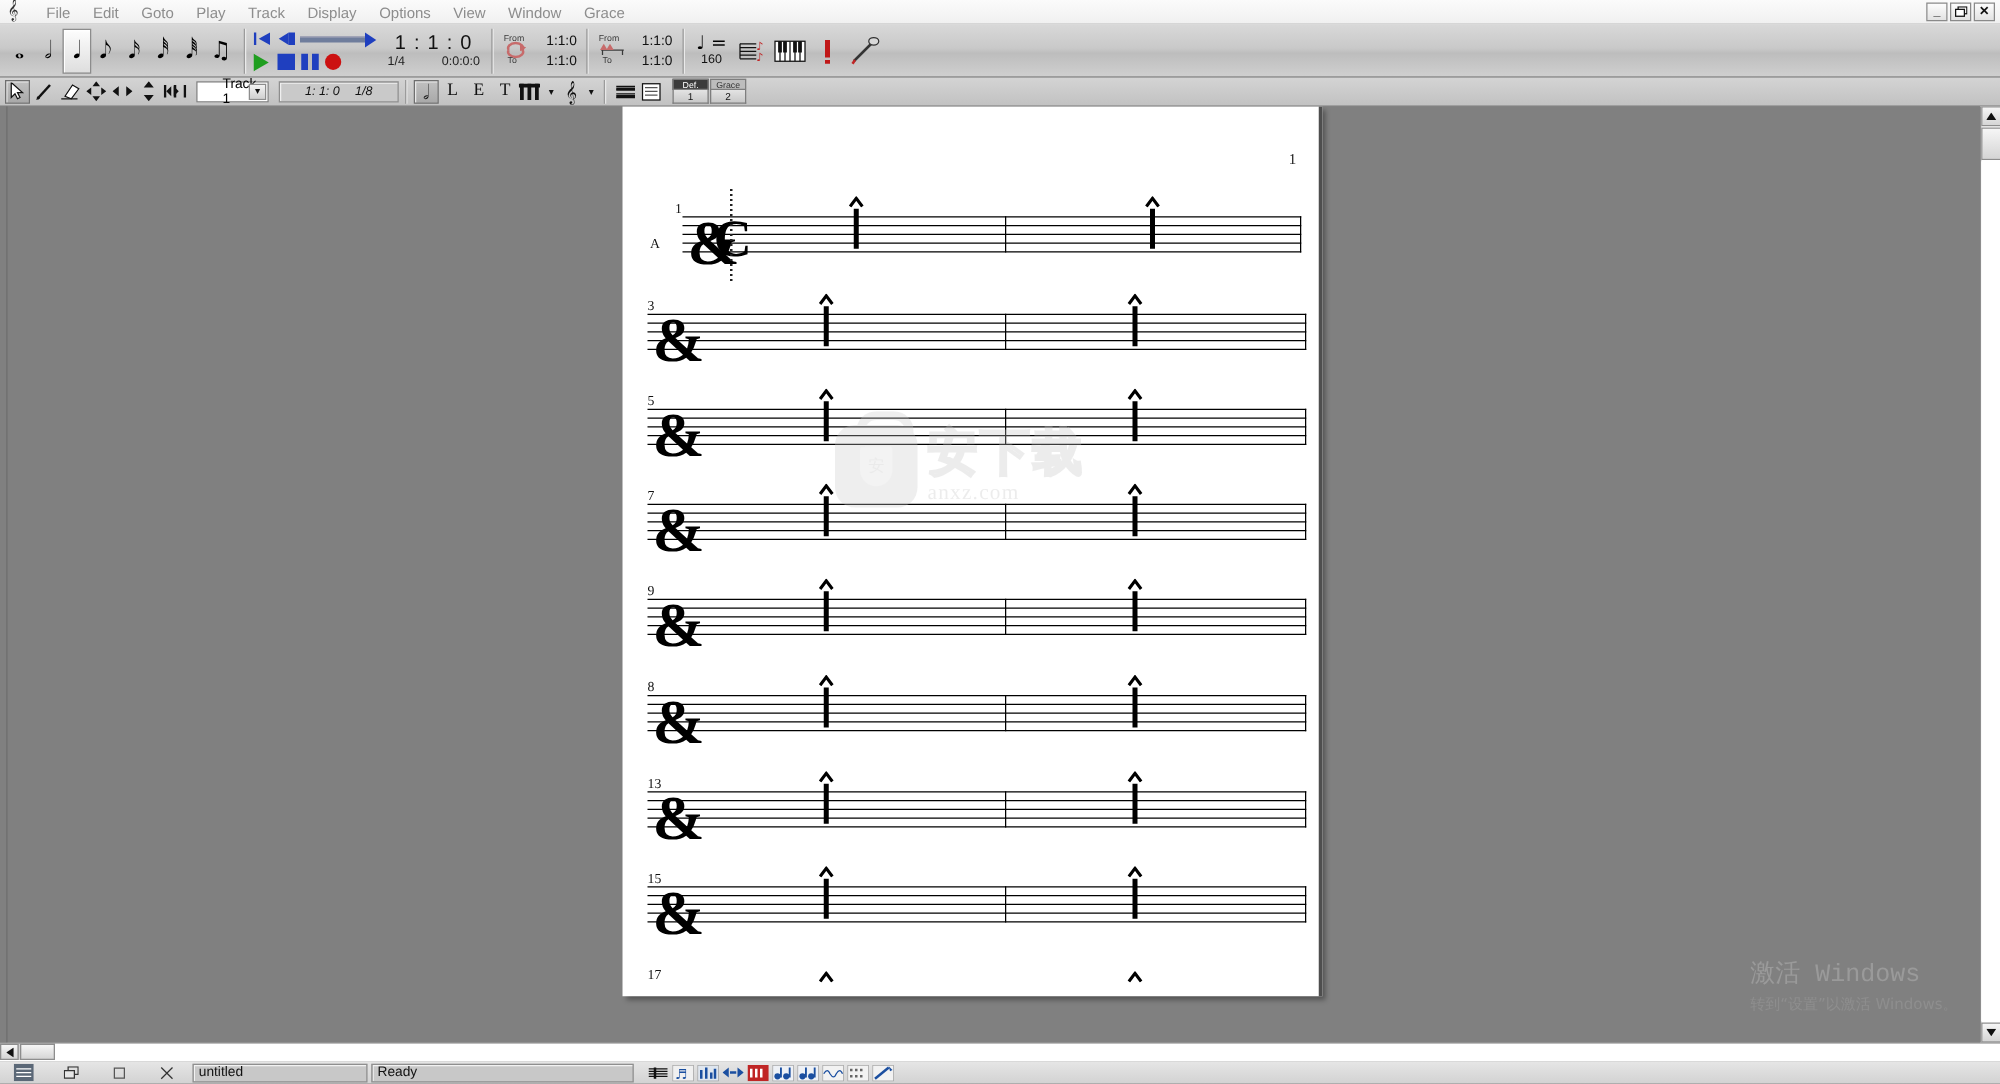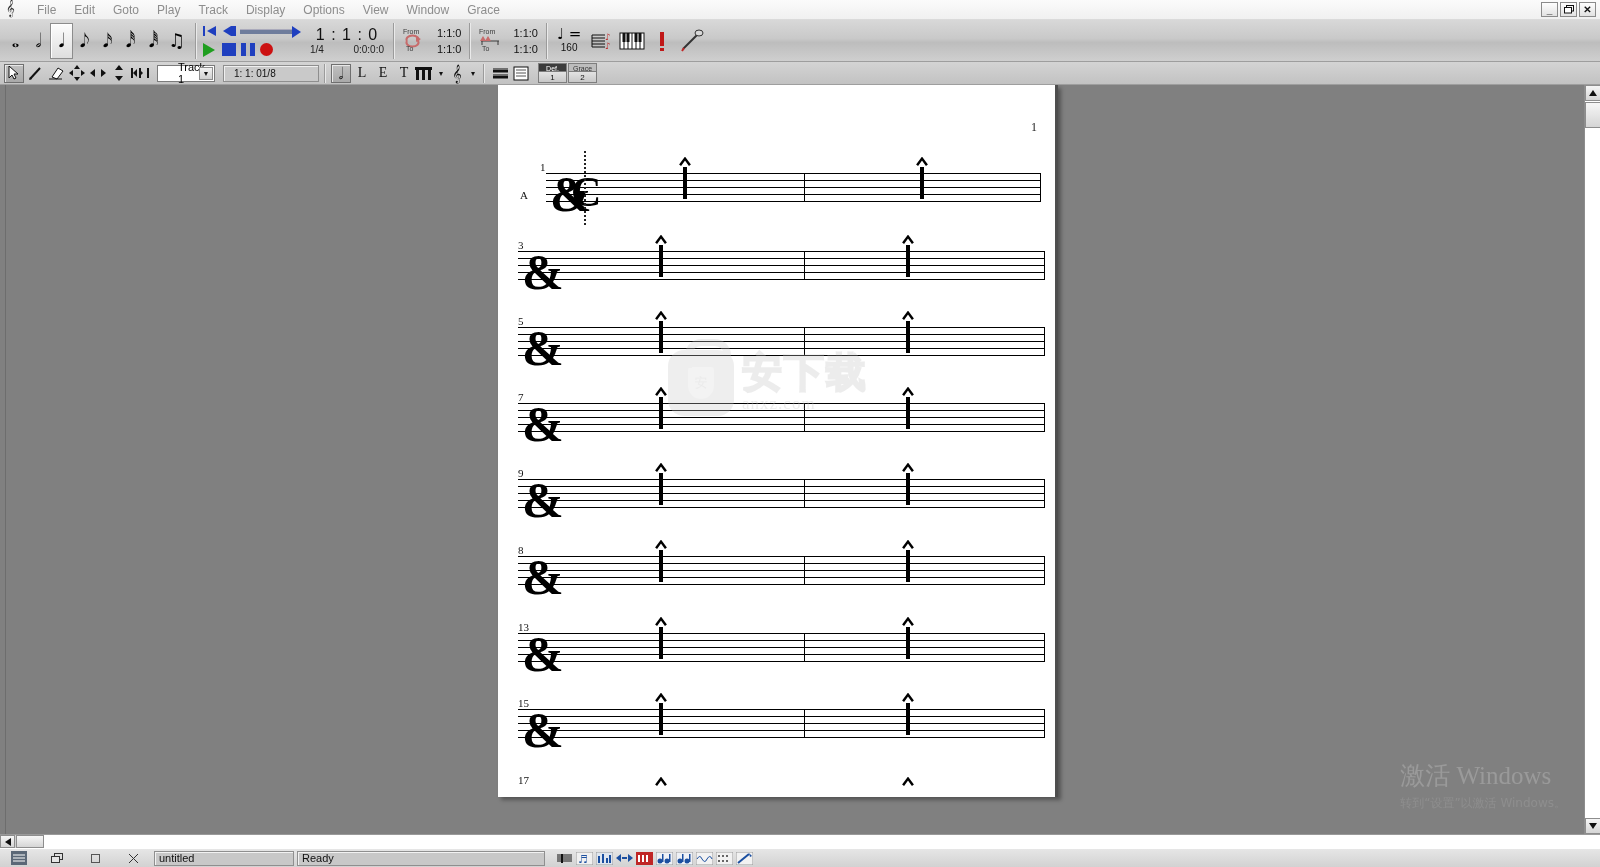--- a/index.html
+++ b/index.html
@@ -207,22 +207,22 @@
     background: linear-gradient(#f2f2f2,#d0d0d0);
     border: 1px solid #8d8d8d;
     display: flex; align-items: center; justify-content: center;
     font-size: 7px; color: #111;
   }
   .posbox {
     width: 96px; height: 17px; margin-left: 7px;
     background: #c9c9c9;
     border: 1px solid #8e8e8e;
     box-shadow: inset 1px 1px 0 #efefef;
-    display: flex; align-items: center; justify-content: flex-start;
-    font-size: 10px; color: #111; padding: 0 10px;
+    display: flex; align-items: center; justify-content: space-between;
+    font-size: 10px; color: #111; padding: 0 20px; font-style: italic;
   }
   .t2sep {
     width: 2px; height: 19px;
     border-left: 1px solid #9b9b9b;
     border-right: 1px solid #e8e8e8;
     margin: 0 4px;
   }
   .defgrace {
     display: flex; gap: 1px; margin-left: 6px;
   }
@@ -302,21 +302,21 @@
   }
   .notemark .caret {
     position: absolute; left: 0; top: 0;
     width: 14px; height: 9px;
   }
   .cursor-dots {
     position: absolute; width: 2px;
     background-image: repeating-linear-gradient(#222 0 2px, transparent 2px 4px);
   }
   .watermark {
-    position: absolute; left: 170px; top: 258px;
+    position: absolute; left: 170px; top: 248px;
     width: 230px; height: 80px;
     opacity: .30; pointer-events: none;
     display: flex; align-items: center; gap: 8px;
   }
   .wm-badge {
     width: 66px; height: 66px; border-radius: 16px;
     background: #c9c9c9; position: relative;
     display: flex; align-items: center; justify-content: center;
   }
   .wm-badge::before {
@@ -342,22 +342,22 @@
     font-size: 17px; color: #c3c3c3; letter-spacing: 1px;
     font-family: "Liberation Serif", serif; margin-top: 2px;
   }
 
   
   .activation {
     position: absolute; right: 34px; bottom: 22px;
     text-align: left; pointer-events: none;
   }
   .act-1 {
-    font-size: 25px; color: #9a9a9a;
-    font-family: Liberation Serif, serif;
+    font-size: 20px; color: #9a9a9a;
+    font-family: Liberation Mono, monospace;
   }
   .act-2 {
     font-size: 12px; color: #8e8e8e; margin-top: 3px;
     font-family: "DejaVu Sans", sans-serif;
   }
 
   
   .vscroll {
     position: absolute; right: 0; top: 0; bottom: 0;
     width: 16px; background: #ffffff;
@@ -1026,21 +1026,21 @@
       </div>
       <div class="tk">
         <svg width="11" height="11" viewBox="0 0 11 11">
             <line x1="1" y1="1" x2="10" y2="10" stroke="#333"></line>
             <line x1="10" y1="1" x2="1" y2="10" stroke="#333"></line>
           </svg>
       </div>
     </div>
 
     <div class="status-field" style="width:140px; margin-left:2px;">untitled</div>
-    <div class="status-field" style="width:248px;text-align:right;">Ready</div>
+    <div class="status-field" style="width:210px;text-align:right;">Ready</div>
 
     <div class="sb-icons">
       <div class="sb-ico">
         <svg width="17" height="13" viewBox="0 0 17 13">
             <g stroke="#111">
               <line x1="1" y1="3" x2="16" y2="3"></line>
               <line x1="1" y1="5" x2="16" y2="5"></line>
               <line x1="1" y1="7" x2="16" y2="7"></line>
               <line x1="1" y1="9" x2="16" y2="9"></line>
             </g>

